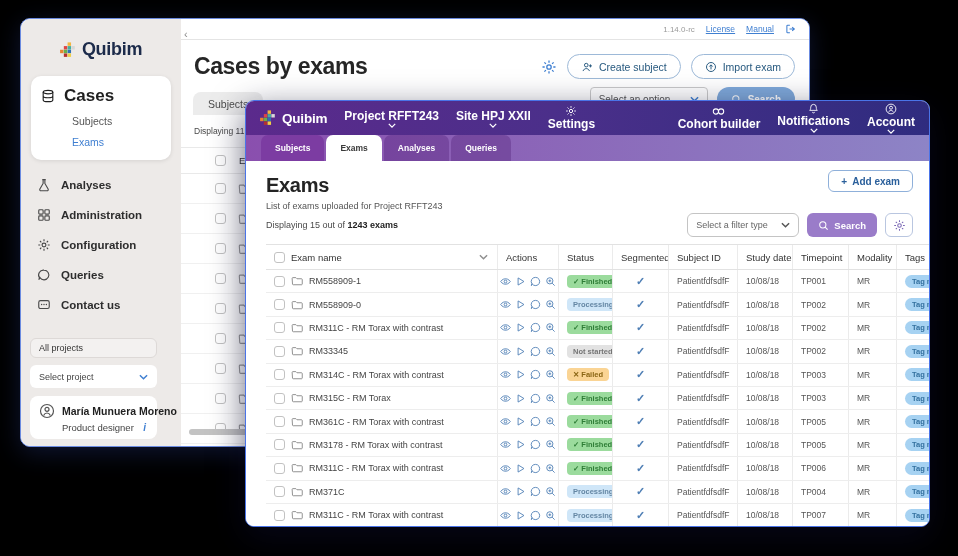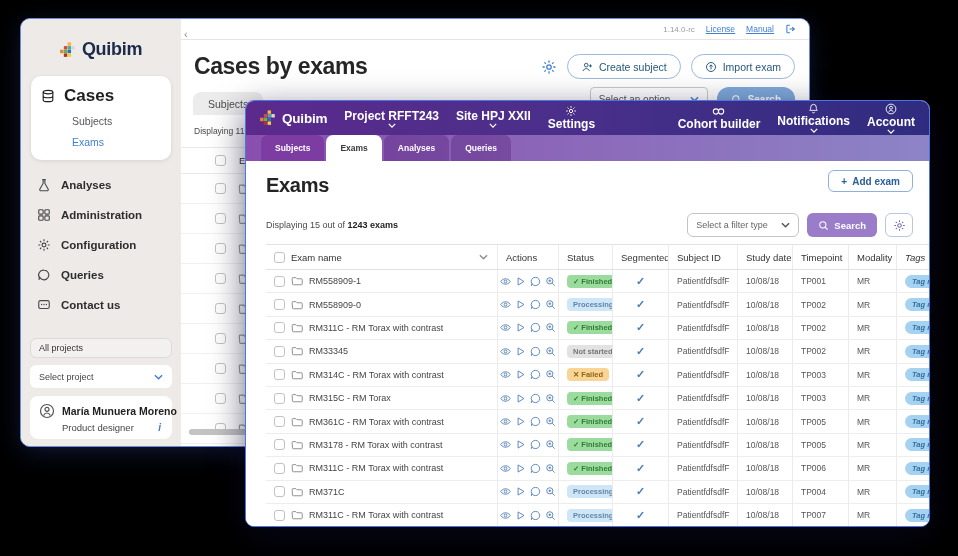--- a/index.html
+++ b/index.html
@@ -19,21 +19,21 @@
   .logo-row { display:flex; justify-content:center; align-items:center; gap:6px; padding-top:20px; }
   .logo-text { font-size:18px; font-weight:800; color:#1c2b4a; letter-spacing:-.3px; }
   .cases-card { background:#fff; border-radius:10px; margin:16px 10px 0; padding:10px 10px 12px;
     box-shadow:0 1px 4px rgba(0,0,0,.10); }
   .cases-head { display:flex; gap:9px; align-items:center; font-weight:bold; font-size:17px; color:#1f1f1f; }
   .subitem { margin:9px 0 0 31px; font-size:10.5px; color:#555; }
   .subitem.active { color:#3f7fd1; }
   .side-nav { margin:18px 0 0 16px; display:flex; flex-direction:column; gap:16px; }
   .nav-item { display:flex; gap:10px; align-items:center; font-size:11.5px; font-weight:700; color:#2d2d2d; }
   .nav-item .ic { color:#4a4a4a; }
-  .sidebar-bottom { position:absolute; left:9px; right:9px; bottom:7px; }
+  .sidebar-bottom { position:absolute; left:9px; right:24px; bottom:7px; }
   .all-projects { font-size:9px; color:#333; background:#f3f1f0; border:1px solid #ddd9d7;
     border-radius:6px; padding:4px 8px; }
   .proj-select { margin-top:7px; background:#fff; border-radius:6px; height:23px; display:flex;
     align-items:center; justify-content:space-between; padding:0 9px; font-size:9px; color:#444; }
   .proj-select .ic { color:#3f7fd1; }
   .user-card { margin-top:8px; background:#fff; border-radius:8px; padding:7px 9px 6px; }
   .user-row { display:flex; align-items:center; gap:7px; }
   .user-name { font-size:10.5px; font-weight:bold; color:#1f1f1f; white-space:nowrap; }
   .user-role-row { display:flex; align-items:center; justify-content:space-between; margin:3px 0 0 23px; }
   .user-role { font-size:9.5px; color:#444; }
@@ -113,21 +113,21 @@
   .gear-btn { width:28px; height:24px; border:1px solid #b9c6e0; border-radius:6px; background:#fff;
     display:flex; align-items:center; justify-content:center; color:#7b68b5; }
 
   .f-table { position:absolute; left:20px; right:0; top:83px; bottom:0; overflow:hidden; }
   .f-grid { display:grid; grid-template-columns:232px 61px 54px 56px 69px 55px 56px 48px 34px; }
   .f-thead { height:26px; border-top:1px solid #e2e2e2; border-bottom:1px solid #e2e2e2; }
   .f-thead .cell { font-size:9.5px; color:#333; }
   .f-row { height:23.4px; border-bottom:1px solid #ededed; }
   .cell { display:flex; align-items:center; padding-left:8px; border-right:1px solid #ebebeb;
     overflow:hidden; white-space:nowrap; }
-  .cell:last-child { border-right:none;font-style:italic; }
+  .cell:last-child { border-right:none; }
   .name-cell { gap:6px; }
   .name-cell .ic { color:#8f8f8f; }
   .exam-name { font-size:9px; color:#444; }
   .sort-chev { margin-left:auto; margin-right:9px; color:#3f7fd1; }
   .actions-cell { justify-content:center; gap:4px; padding-left:0; }
   .actions-cell .ic { color:#4f7fb5; }
   .pill { display:inline-flex; align-items:center; gap:2px; padding:2px 6px; border-radius:4px;
     font-size:7.5px; font-weight:bold; white-space:nowrap; }
   .st-finished { background:#9bdb9d; color:#2e7d36; }
   .st-processing { background:#cfe6f8; color:#6486a3; }
@@ -447,20 +447,21 @@
     <div class="p-tabbar">
       <div class="ptab t-subjects">Subjects</div>
       <div class="ptab active">Exams</div>
       <div class="ptab">Analyses</div>
       <div class="ptab">Queries</div>
     </div>
 
     <div class="f-content">
       <div class="f-titleblock">
         <div class="f-title">Exams</div>
+        <div class="f-sub">List of exams uploaded for Project RFFT243</div>
       </div>
       <div class="add-exam">
         <span>+</span>
         <span>Add exam</span>
       </div>
 
       <div class="f-filter-row">
         <span class="f-displaying"><span>Displaying 15 out of </span><b>1243 exams</b></span>
         <div class="f-filter-right">
           <div class="filter-select">

